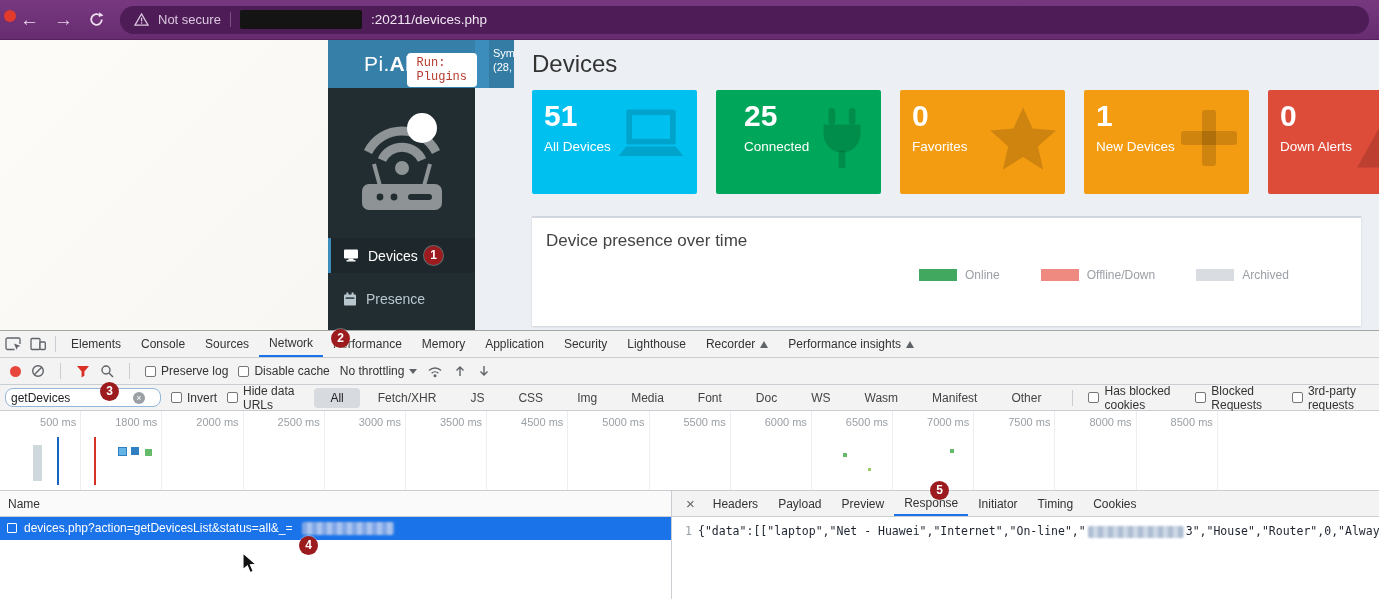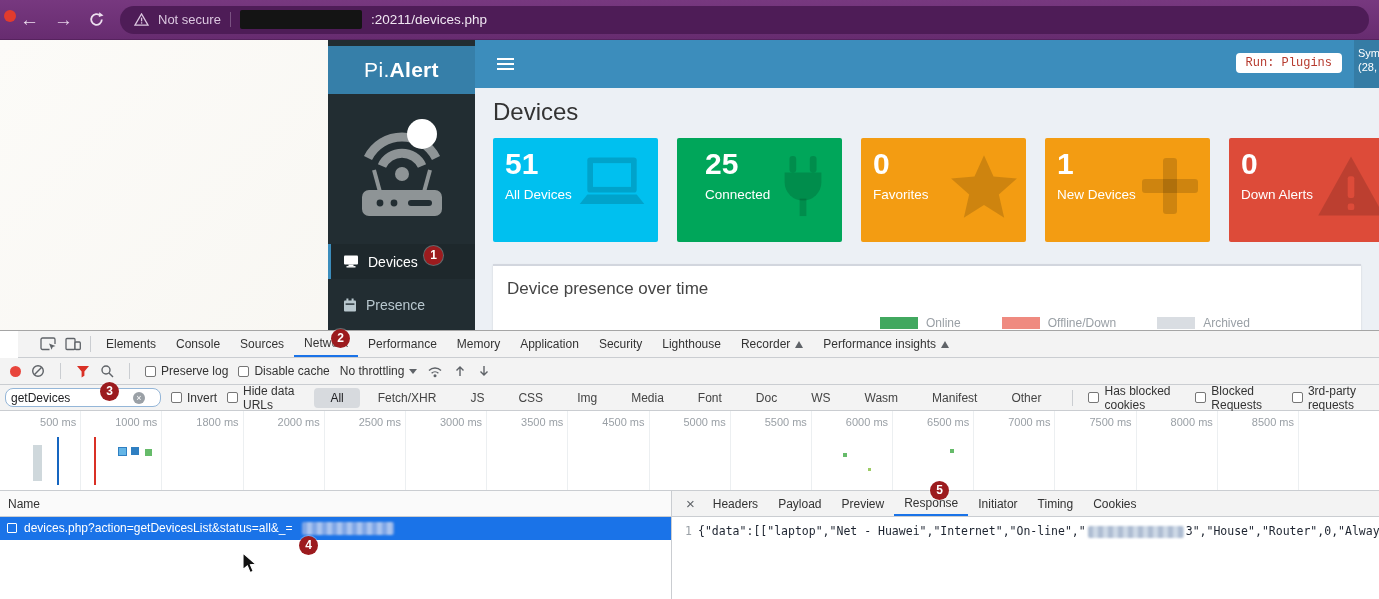--- a/index.html
+++ b/index.html
@@ -19,29 +19,29 @@
   .sec-label { color:#dcc8e0; font-size:13px; }
   .addr-div { width:1px; height:15px; background:#7a5282; }
   .url-redaction { width:122px; height:19px; background:#141414; border-radius:2px; }
   .url-text { color:#f0e7f2; font-size:13.5px; }
 
   
   .page-area { position:absolute; top:40px; left:0; width:100%; height:290px;
                background:linear-gradient(135deg,#fcfbf8,#f2f0ea); overflow:hidden; }
   .pialert { position:absolute; top:0; left:328px; right:0; height:100%; display:flex; }
 
-  .pa-sidebar { width:147px; background:#222d32; flex:none; display:flex; flex-direction:column;justify-content:flex-end; }
+  .pa-sidebar { width:147px; background:#222d32; flex:none; display:flex; flex-direction:column; }
   .pa-logo { height:48px; background:#367fa9; color:#fff; font-size:21px;
              display:flex; align-items:center; justify-content:center; letter-spacing:.3px; }
   .pa-router { height:150px; display:flex; align-items:center; justify-content:center; }
   .pa-item { height:35px; display:flex; align-items:center; gap:9px; padding-left:15px;
              font-size:14px; color:#b8c7ce; margin-bottom:8px; }
   .pa-item.active { background:#1e282c; color:#fff; border-left:3px solid #3c8dbc; padding-left:12px; }
 
-  .pa-main { flex:1; display:flex; flex-direction:column; background:#ecf0f5; min-width:0; }
+  .pa-main { flex:1; display:flex; flex-direction:row; background:#ecf0f5; min-width:0; }
   .pa-navbar { height:48px; background:#3c8dbc; position:relative; display:flex; align-items:center;
                padding-left:22px; flex:none; }
   .hamburger { display:flex; flex-direction:column; gap:3px; }
   .hamburger i { display:block; width:17px; height:2px; background:#fff; }
   .run-plugins { position:absolute; right:37px; top:13px; background:#fff; color:#b63a2e;
                  font-family:"Liberation Mono", monospace; font-size:12px; padding:3px 10px; border-radius:4px; }
   .user-box { position:absolute; right:0; top:0; width:25px; height:48px; background:#357ca5;
               color:#fff; font-size:11px; line-height:14px; padding:6px 0 0 4px; overflow:hidden; white-space:nowrap; }
 
   .pa-content { flex:1; padding:10px 18px 0; position:relative; overflow:hidden; }
@@ -57,21 +57,21 @@
                     box-shadow:0 1px 2px rgba(0,0,0,.12); height:110px; position:relative; }
   .panel-title { font-size:17px; color:#444; padding:13px 14px 0; }
   .legend { position:absolute; left:387px; top:50px; display:flex; gap:41px; align-items:center; }
   .legend-item { display:flex; gap:8px; align-items:center; font-size:12px; color:#9aa0a6; }
   .legend-swatch { width:38px; height:12px; }
 
   
   .devtools { position:absolute; top:330px; left:0; width:100%; height:269px; background:#fff;
               border-top:1px solid #a5a5a5; font-size:12px; color:#333; }
   .dt-row { background:#f3f3f3; border-bottom:1px solid #cacdd1; display:flex; align-items:center; }
-  .dt-tabbar { height:27px; padding-left:17px;margin-left:18px; }
+  .dt-tabbar { height:27px; padding-left:0; }
   .dt-icon-btn { width:25px; height:22px; display:flex; align-items:center; justify-content:center; }
   .dt-sep { width:1px; height:16px; background:#cacdd1; margin:0 5px; flex:none; }
   .dt-tab { padding:0 10px; height:100%; display:flex; align-items:center; gap:5px; }
   .dt-tab.active { border-bottom:2px solid #1a73e8; }
   .warn-tri { width:0; height:0; border-left:4px solid transparent; border-right:4px solid transparent;
               border-bottom:7px solid #5f6368; }
 
   .dt-net-toolbar { height:27px; gap:10px; padding-left:10px; }
   .record-dot { width:11px; height:11px; border-radius:50%; background:#e8453c; flex:none; }
   .cb-row { display:flex; align-items:center; gap:5px; }
@@ -414,21 +414,20 @@
         <span class="checkbox"></span>
         <span>3rd-party requests</span>
       </span>
     </div>
 
     <div class="dt-timeline">
       <div class="tl-grid">
 
           <div class="tl-cell"><span>500 ms</span></div>
 
-          <div class="tl-cell"><span>1000 ms</span></div>
 
           <div class="tl-cell"><span>1800 ms</span></div>
 
           <div class="tl-cell"><span>2000 ms</span></div>
 
           <div class="tl-cell"><span>2500 ms</span></div>
 
           <div class="tl-cell"><span>3000 ms</span></div>
 
           <div class="tl-cell"><span>3500 ms</span></div>

